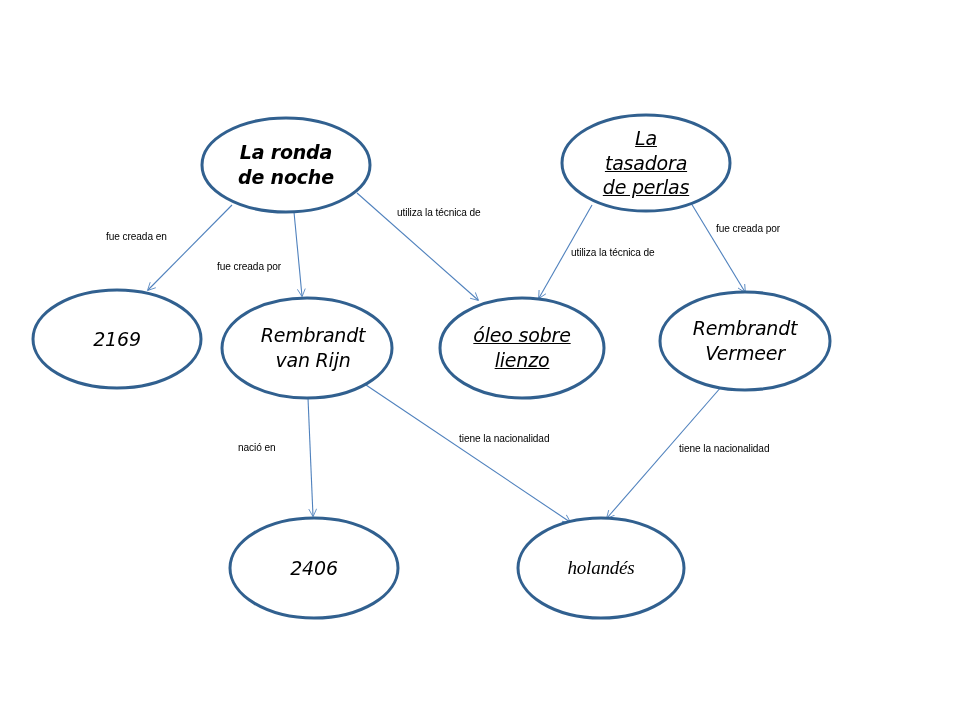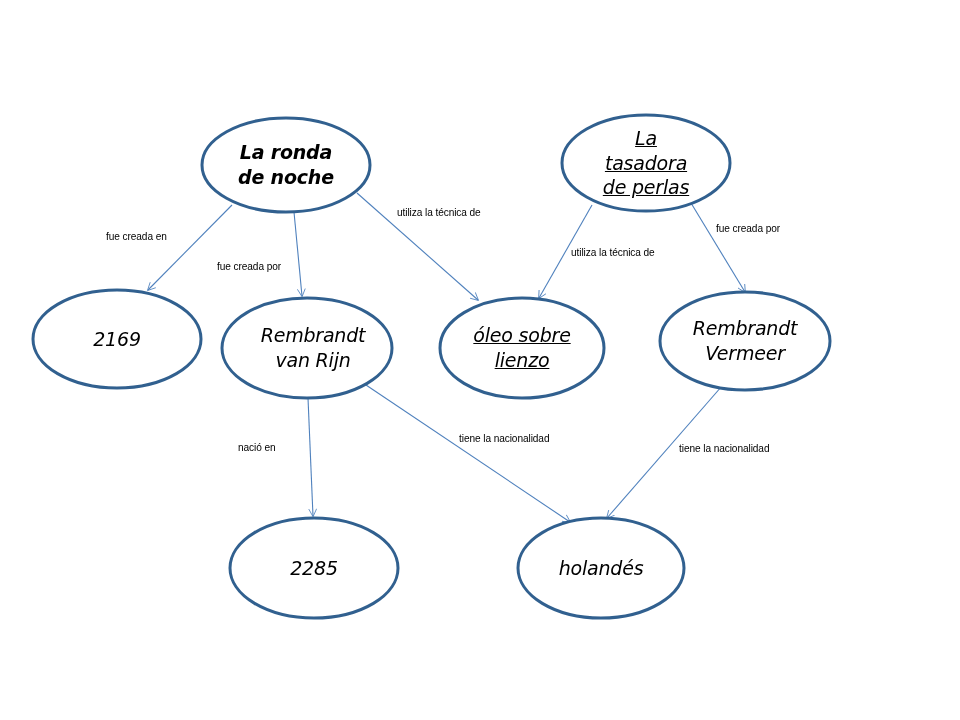--- a/index.html
+++ b/index.html
@@ -78,22 +78,22 @@
       <div class="node-label" style="left: 562px; top: 115px; width: 168px; height: 96px; text-decoration: underline;">La
 tasadora
 de perlas</div>
       <div class="node-label" style="left: 33px; top: 290px; width: 168px; height: 98px;">2169</div>
       <div class="node-label" style="left: 228px; top: 298px; width: 170px; height: 100px;">Rembrandt
 van Rijn</div>
       <div class="node-label" style="left: 440px; top: 298px; width: 164px; height: 100px; text-decoration: underline;">óleo sobre
 lienzo</div>
       <div class="node-label" style="left: 660px; top: 292px; width: 170px; height: 98px;">Rembrandt
 Vermeer</div>
-      <div class="node-label" style="left: 230px; top: 518px; width: 168px; height: 100px;">2285</div>
-      <div class="node-label" style="left: 518px; top: 518px; width: 166px; height: 100px;">holandés</div>
+      <div class="node-label" style="left: 230px; top: 518px; width: 168px; height: 100px;">2406</div>
+      <div class="node-label" style="left: 518px; top: 518px; width: 166px; height: 100px; font-family: Liberation Serif, serif;">holandés</div>
     </div>
   <div id="edge-labels">
       <div class="edge-label" style="left: 106px; top: 230px;">fue creada en</div>
       <div class="edge-label" style="left: 217px; top: 260px;">fue creada por</div>
       <div class="edge-label" style="left: 397px; top: 206px;">utiliza la técnica de</div>
       <div class="edge-label" style="left: 571px; top: 246px;">utiliza la técnica de</div>
       <div class="edge-label" style="left: 716px; top: 222px;">fue creada por</div>
       <div class="edge-label" style="left: 238px; top: 441px;">nació en</div>
       <div class="edge-label" style="left: 459px; top: 432px;">tiene la nacionalidad</div>
       <div class="edge-label" style="left: 679px; top: 442px;">tiene la nacionalidad</div>

